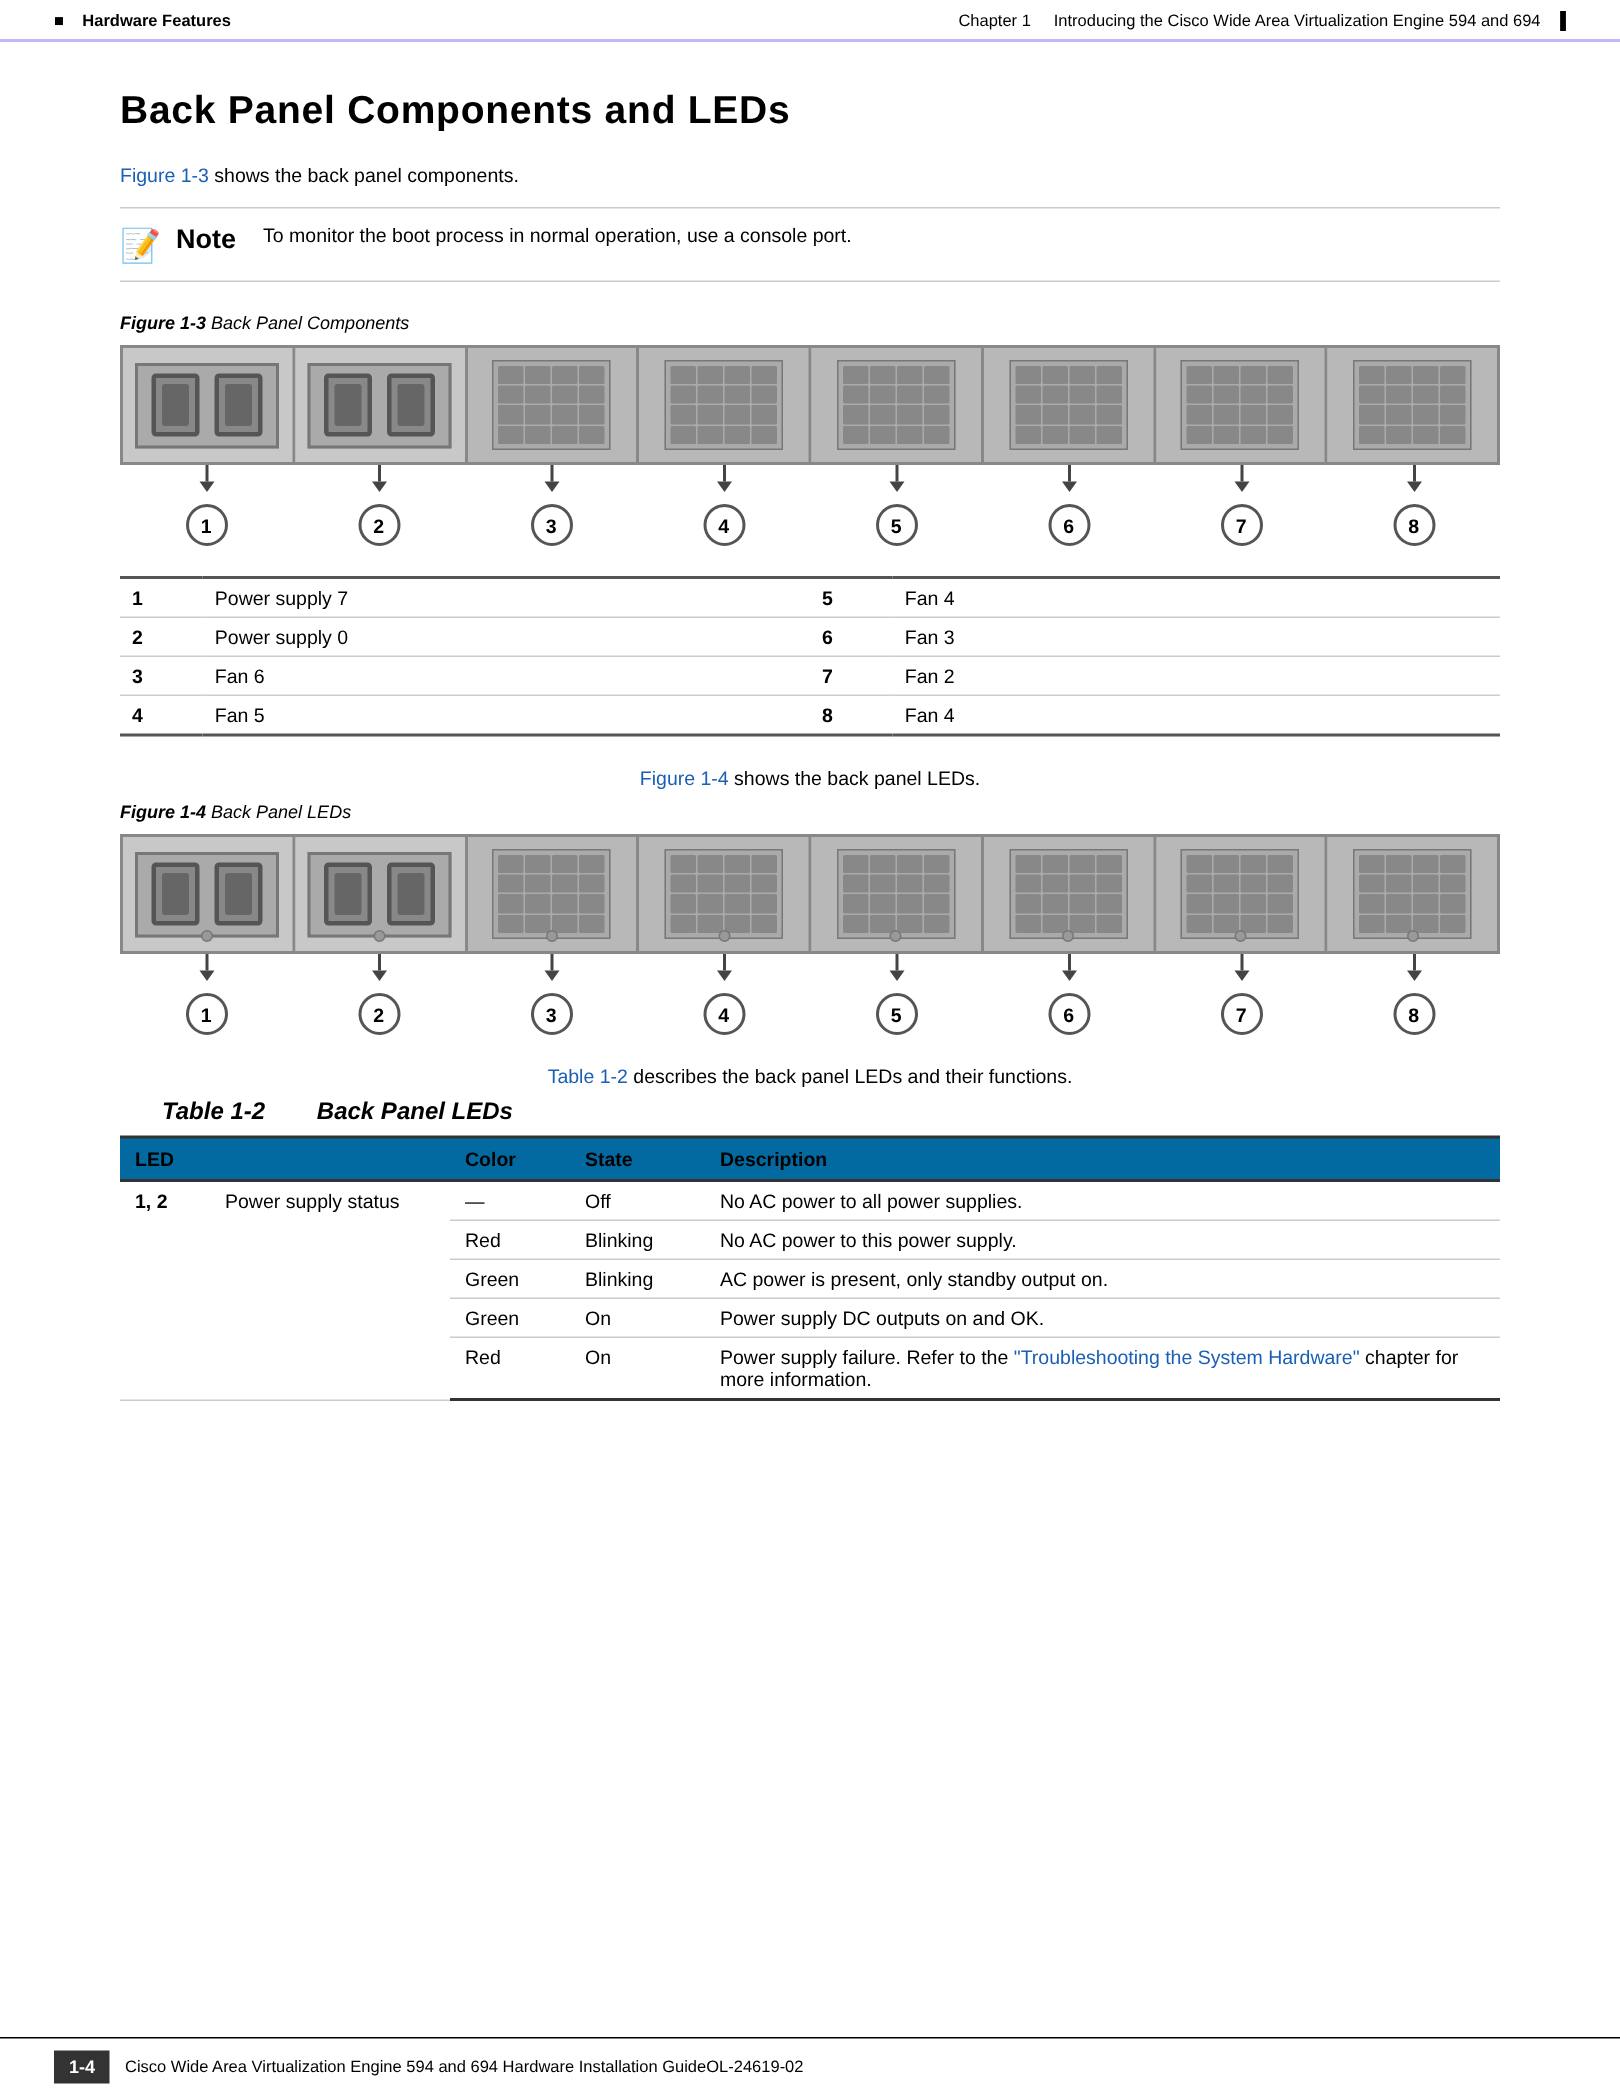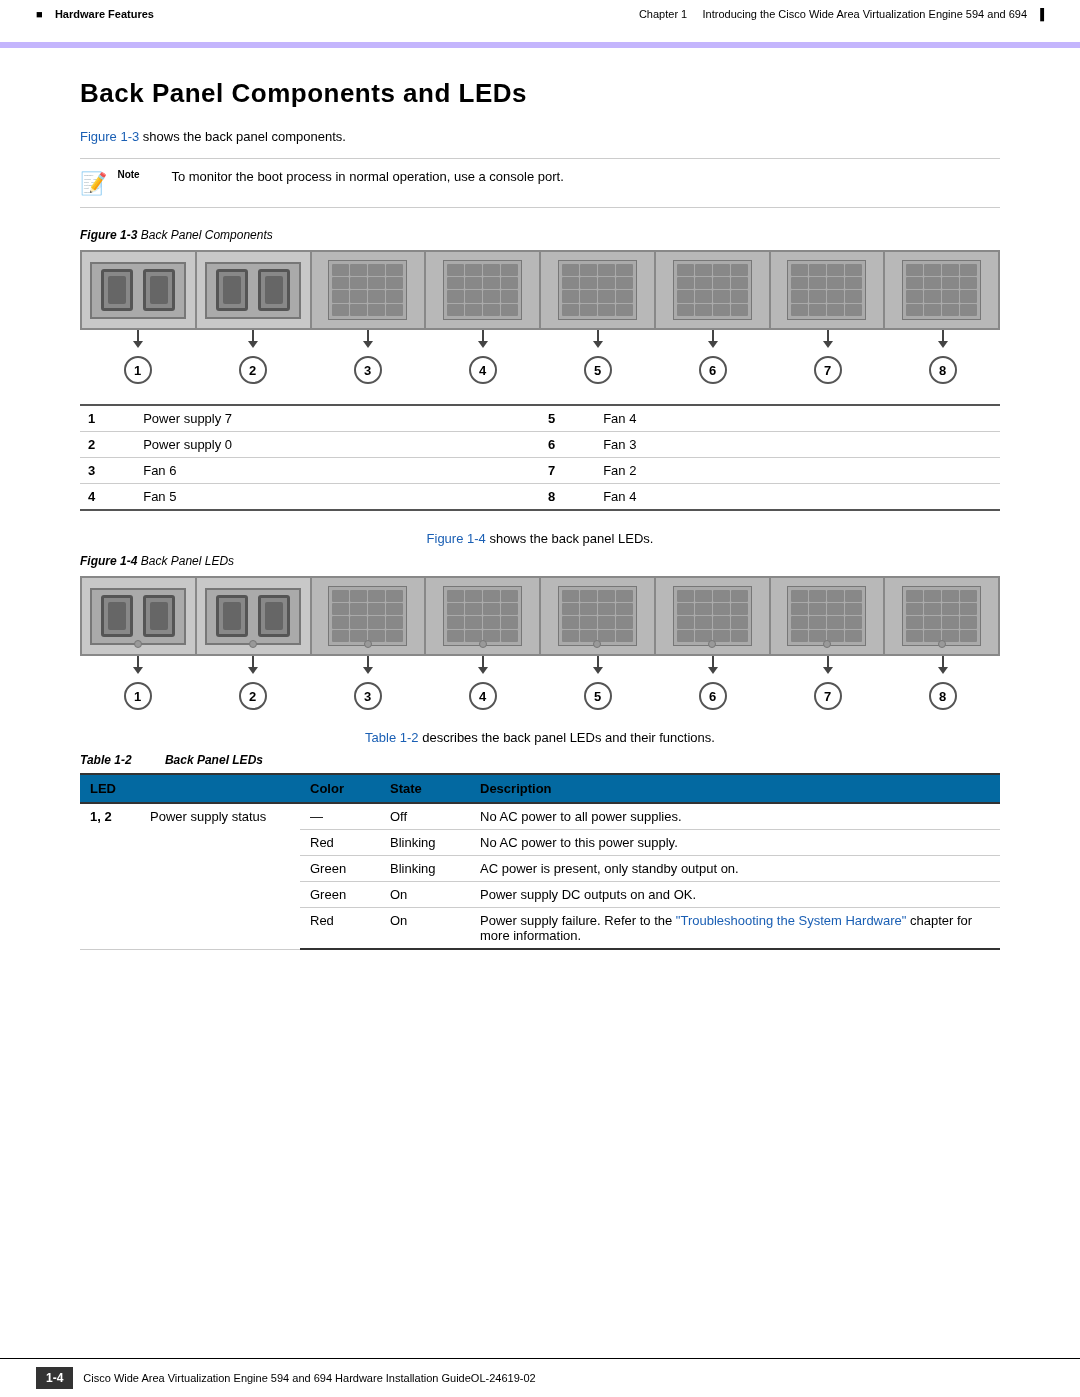--- a/index.html
+++ b/index.html
@@ -11,22 +11,22 @@
       width: 1080px;
       min-height: 1397px;
       position: relative;
     }
 
     
     .page-header {
       display: flex;
       justify-content: space-between;
       align-items: center;
-      padding: 8px 36px 22px 36px;
-      border-bottom: 6px solid #c4b5fd;
+      padding: 8px 36px 6px 36px;
+      border-bottom: 2px solid #c4b5fd;
       font-size: 11px;
     }
     .page-header .left-section {
       font-weight: bold;
       font-size: 11px;
     }
     .page-header .center-section {
       font-size: 11px;
       text-align: center;
     }
@@ -64,21 +64,21 @@
       padding: 10px 0;
       margin-bottom: 20px;
     }
     .note-icon {
       font-size: 22px;
       margin-top: 2px;
       flex-shrink: 0;
     }
     .note-label {
       font-weight: bold;
-      font-size: 10px;
+      font-size: 18px;
       margin-right: 8px;
       flex-shrink: 0;
       min-width: 36px;
     }
     .note-text {
       font-size: 13px;
     }
 
     
     .figure-caption {
@@ -230,24 +230,25 @@
       border-bottom: 2px solid #333;
     }
     .led-num-cell {
       font-weight: bold;
       vertical-align: top;
       padding-top: 5px;
     }
 
     
     .table-caption {
-      font-size: 12px;
+      font-size: 16px;
       font-weight: bold;
       font-style: italic;
       margin-bottom: 4px;
+      margin-left: 28px;
     }
     .table-caption .tab-number {
       font-style: italic;
     }
     .table-caption .tab-title {
       margin-left: 30px;
       font-weight: bold;
       font-style: italic;
     }
 

